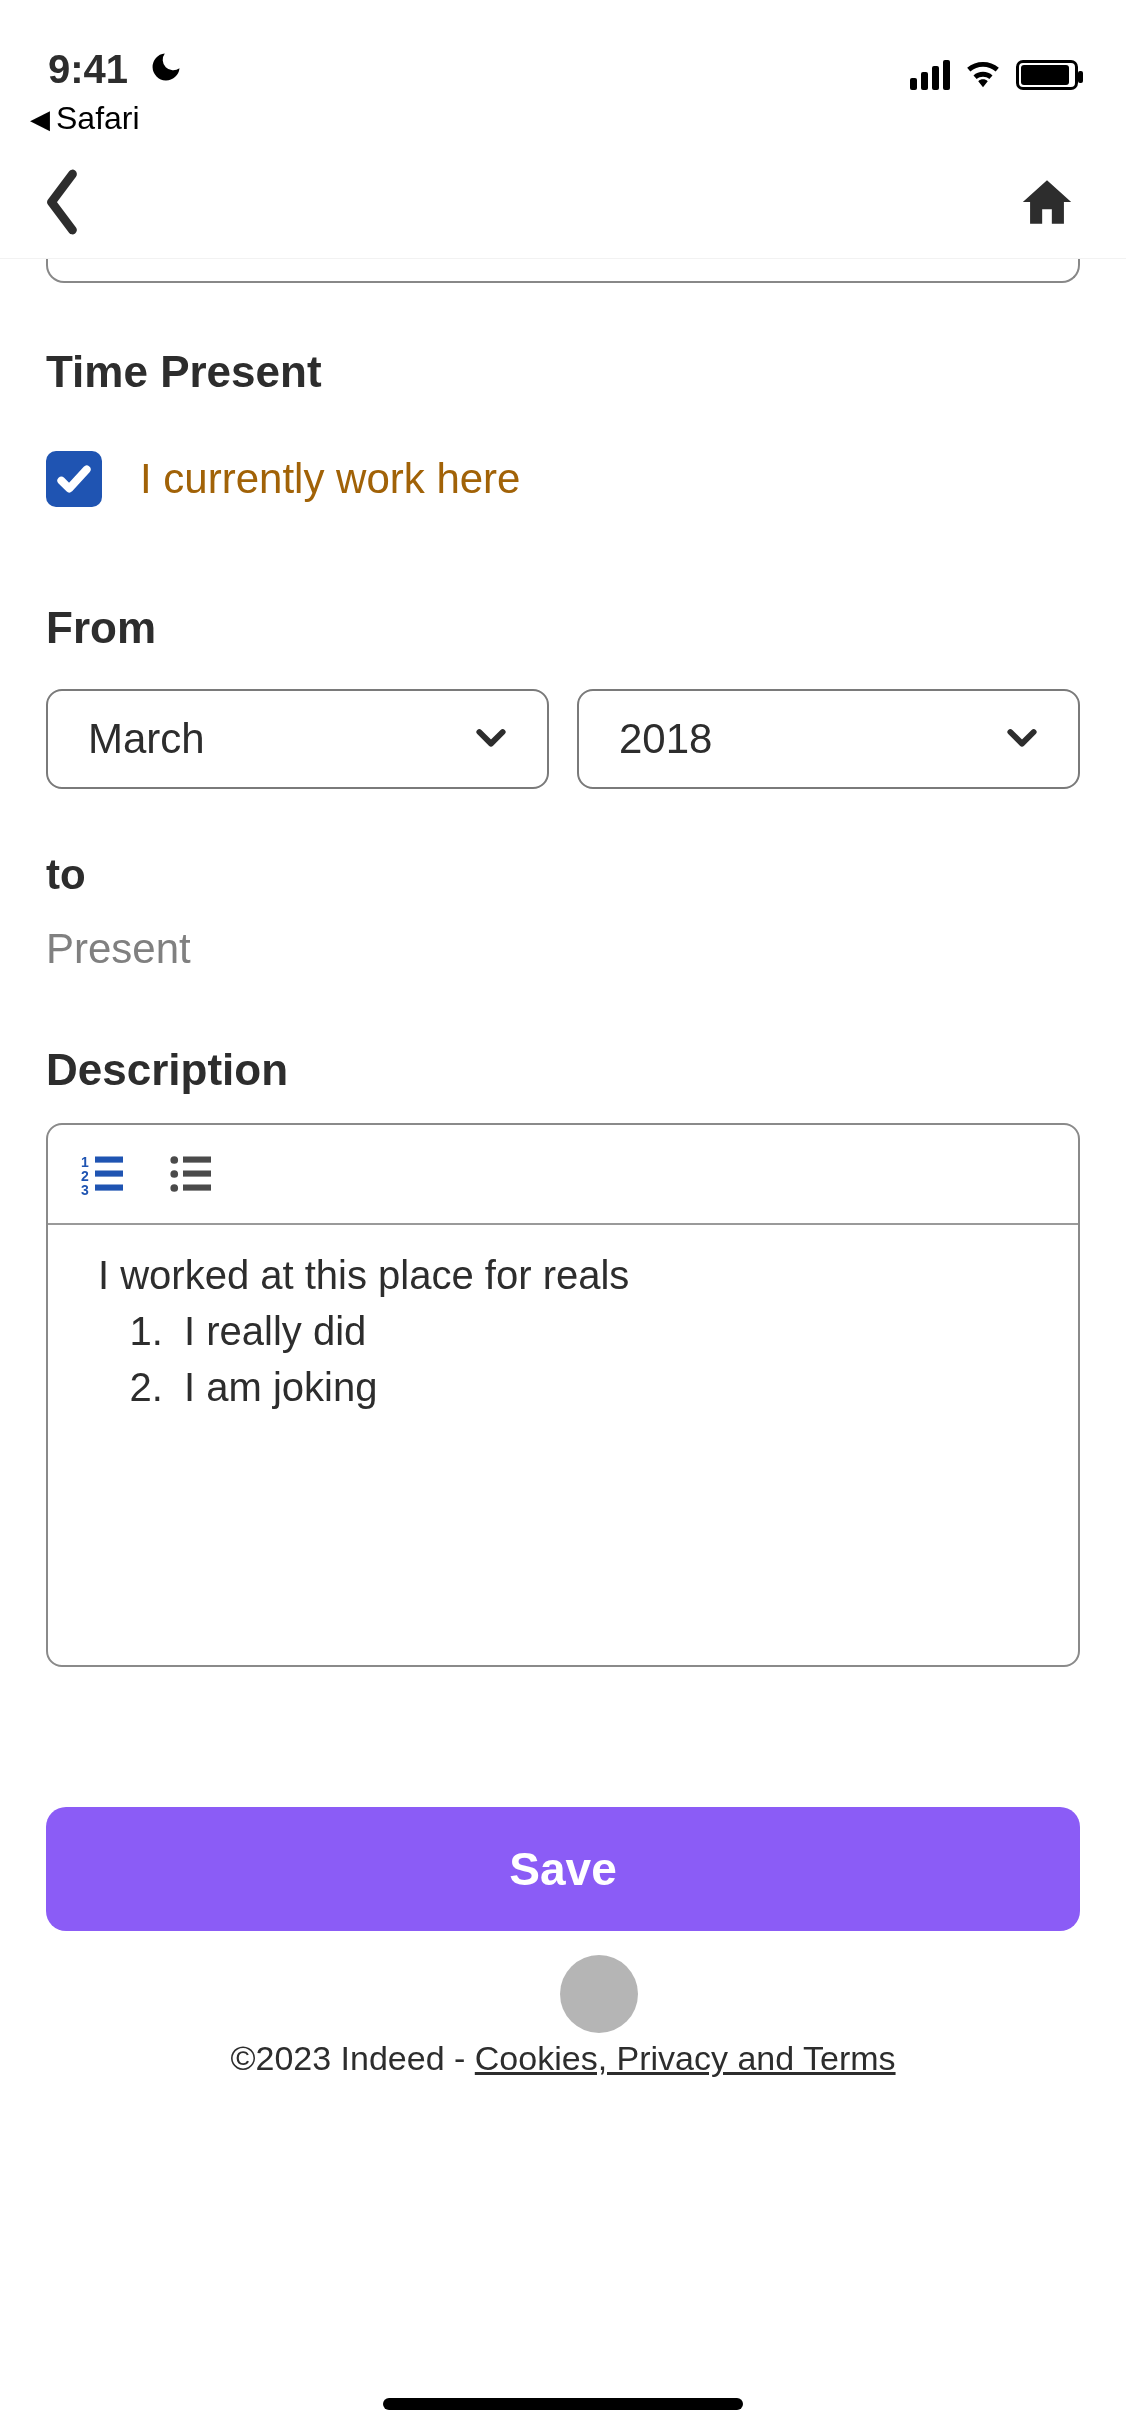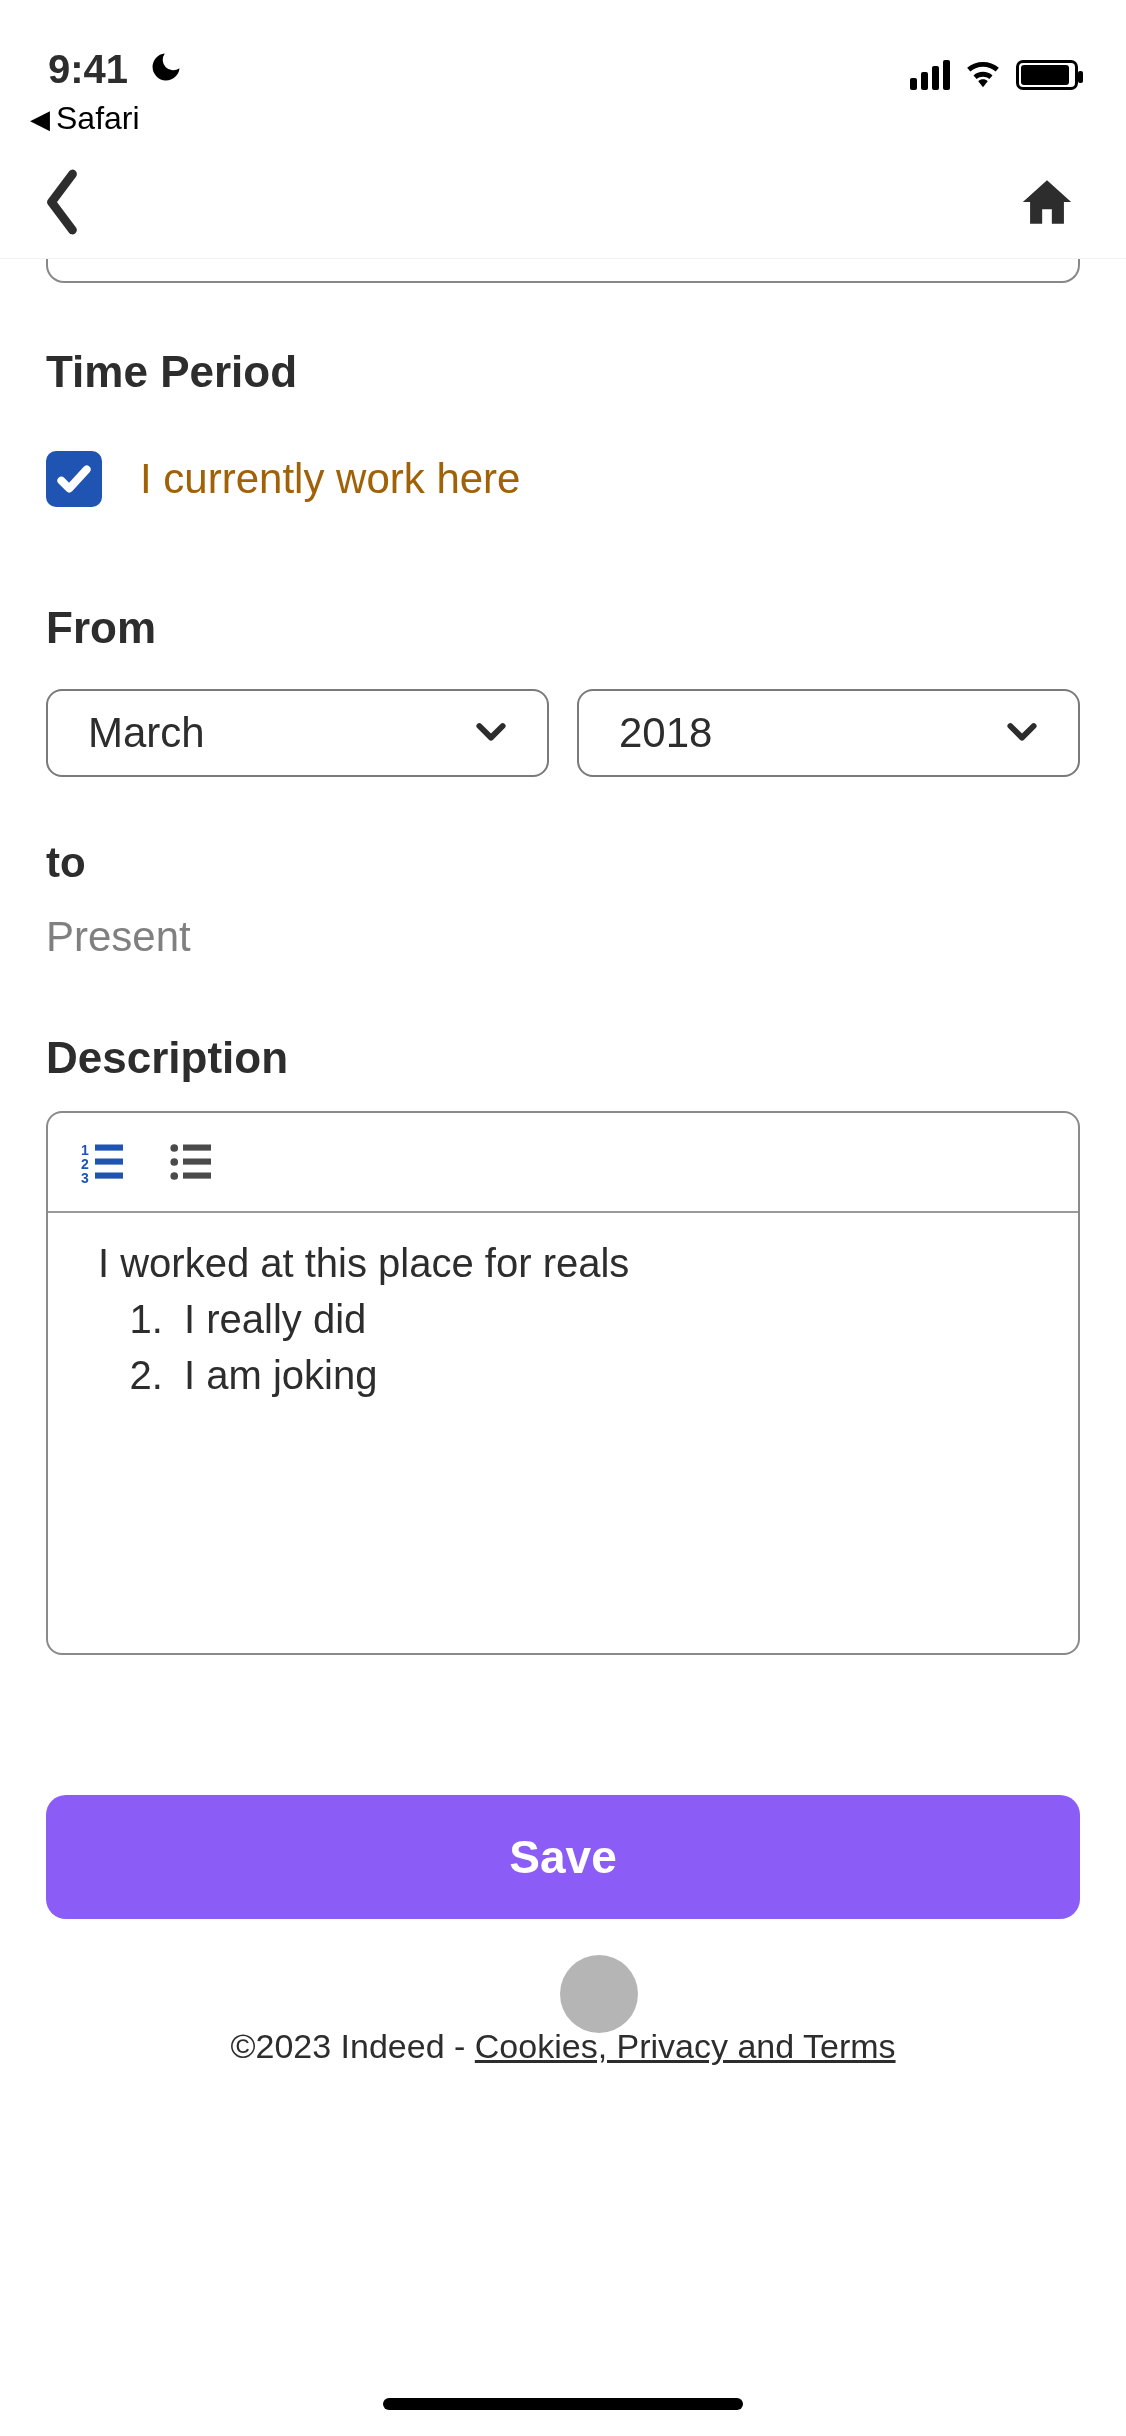--- a/index.html
+++ b/index.html
@@ -39,21 +39,21 @@
 
   .section-label { font-size: 44px; font-weight: 800; color: #2d2d2d; margin-top: 64px; }
 
   .checkbox-row { display:flex; align-items:center; gap: 38px; margin-top: 54px;}
   .checkbox { width: 56px; height: 56px; background:#1f54b2; border-radius: 10px;
               display:flex; align-items:center; justify-content:center; color:#fff; }
   .checkbox svg { width: 38px; height: 38px; }
   .checkbox-label { font-size: 42px; color:#a16207; }
 
   .from-row { display:flex; gap: 28px; margin-top: 36px; }
-  .select { flex:1; border: 2px solid #7a7a7a; border-radius: 16px; height: 88px;
+  .select { flex:1; border: 2px solid #7a7a7a; border-radius: 16px; height: 100px;
             display:flex; align-items:center; justify-content:space-between; padding: 0 36px 0 40px; background:#fff;}
   .select .val { font-size: 42px; color:#2d2d2d; }
   .select .chev svg { width: 40px; height: 40px; }
 
   .to-label { font-size: 42px; font-weight: 800; margin-top: 62px; }
   .present { font-size: 42px; color:#808080; margin-top: 26px; }
 
   .desc-label { font-size: 44px; font-weight: 800; margin-top: 72px; }
   .editor { border: 2px solid #8a8a8a; border-radius: 16px; margin-top: 28px; overflow:hidden; }
   .editor-toolbar { height: 100px; display:flex; align-items:center; gap: 40px; padding: 0 30px;
@@ -126,21 +126,21 @@
         </svg>
     </span>
   </div>
 
   <div class="box-fragment-wrap">
       <div class="box-fragment"></div>
     </div>
 
   <div class="content">
 
-    <div class="section-label">Time Period</div>
+    <div class="section-label">Time Present</div>
 
     <div class="checkbox-row">
       <span class="checkbox">
         <svg viewBox="0 0 24 24" fill="none" stroke="#fff" stroke-width="5" stroke-linecap="round" stroke-linejoin="round">
             <polyline points="4 13 9 18 20 6"></polyline>
           </svg>
       </span>
       <span class="checkbox-label">I currently work here</span>
     </div>
 

